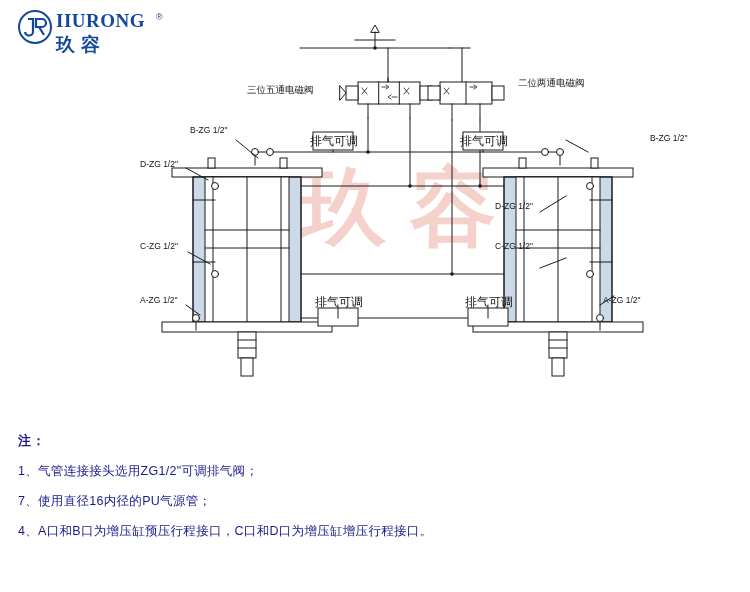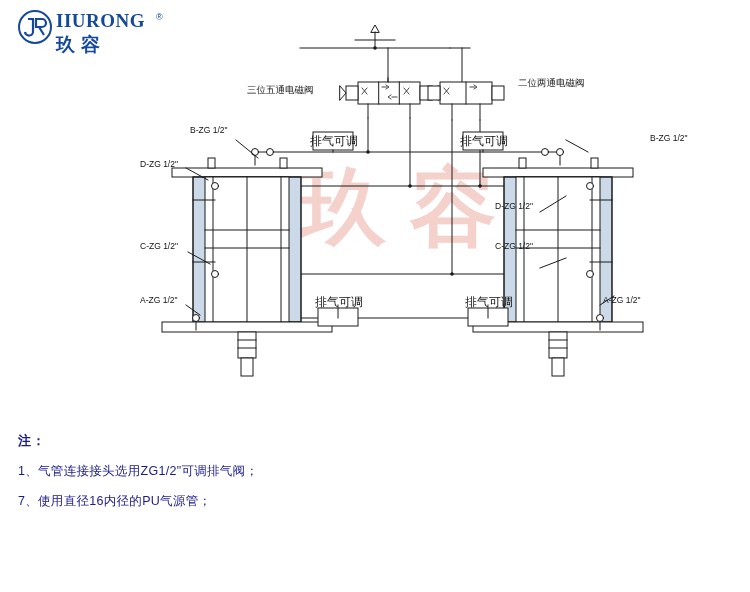--- a/index.html
+++ b/index.html
@@ -242,15 +242,16 @@
 
   <div class="lbl" style="left:650px;top:134px;">B-ZG 1/2"</div>
   <div class="lbl" style="left:495px;top:202px;">D-ZG 1/2"</div>
   <div class="lbl" style="left:495px;top:242px;">C-ZG 1/2"</div>
   <div class="lbl" style="left:603px;top:296px;">A-ZG 1/2"</div>
 
   <div class="notes">
     <div class="title">注：</div>
     <div class="item">1、气管连接接头选用ZG1/2"可调排气阀；</div>
     <div class="item">7、使用直径16内径的PU气源管；</div>
+    <div class="item">4、A口和B口为增压缸预压行程接口，C口和D口为增压缸增压行程接口。</div>
   </div>
 
 </div>
 
 </body></html>

